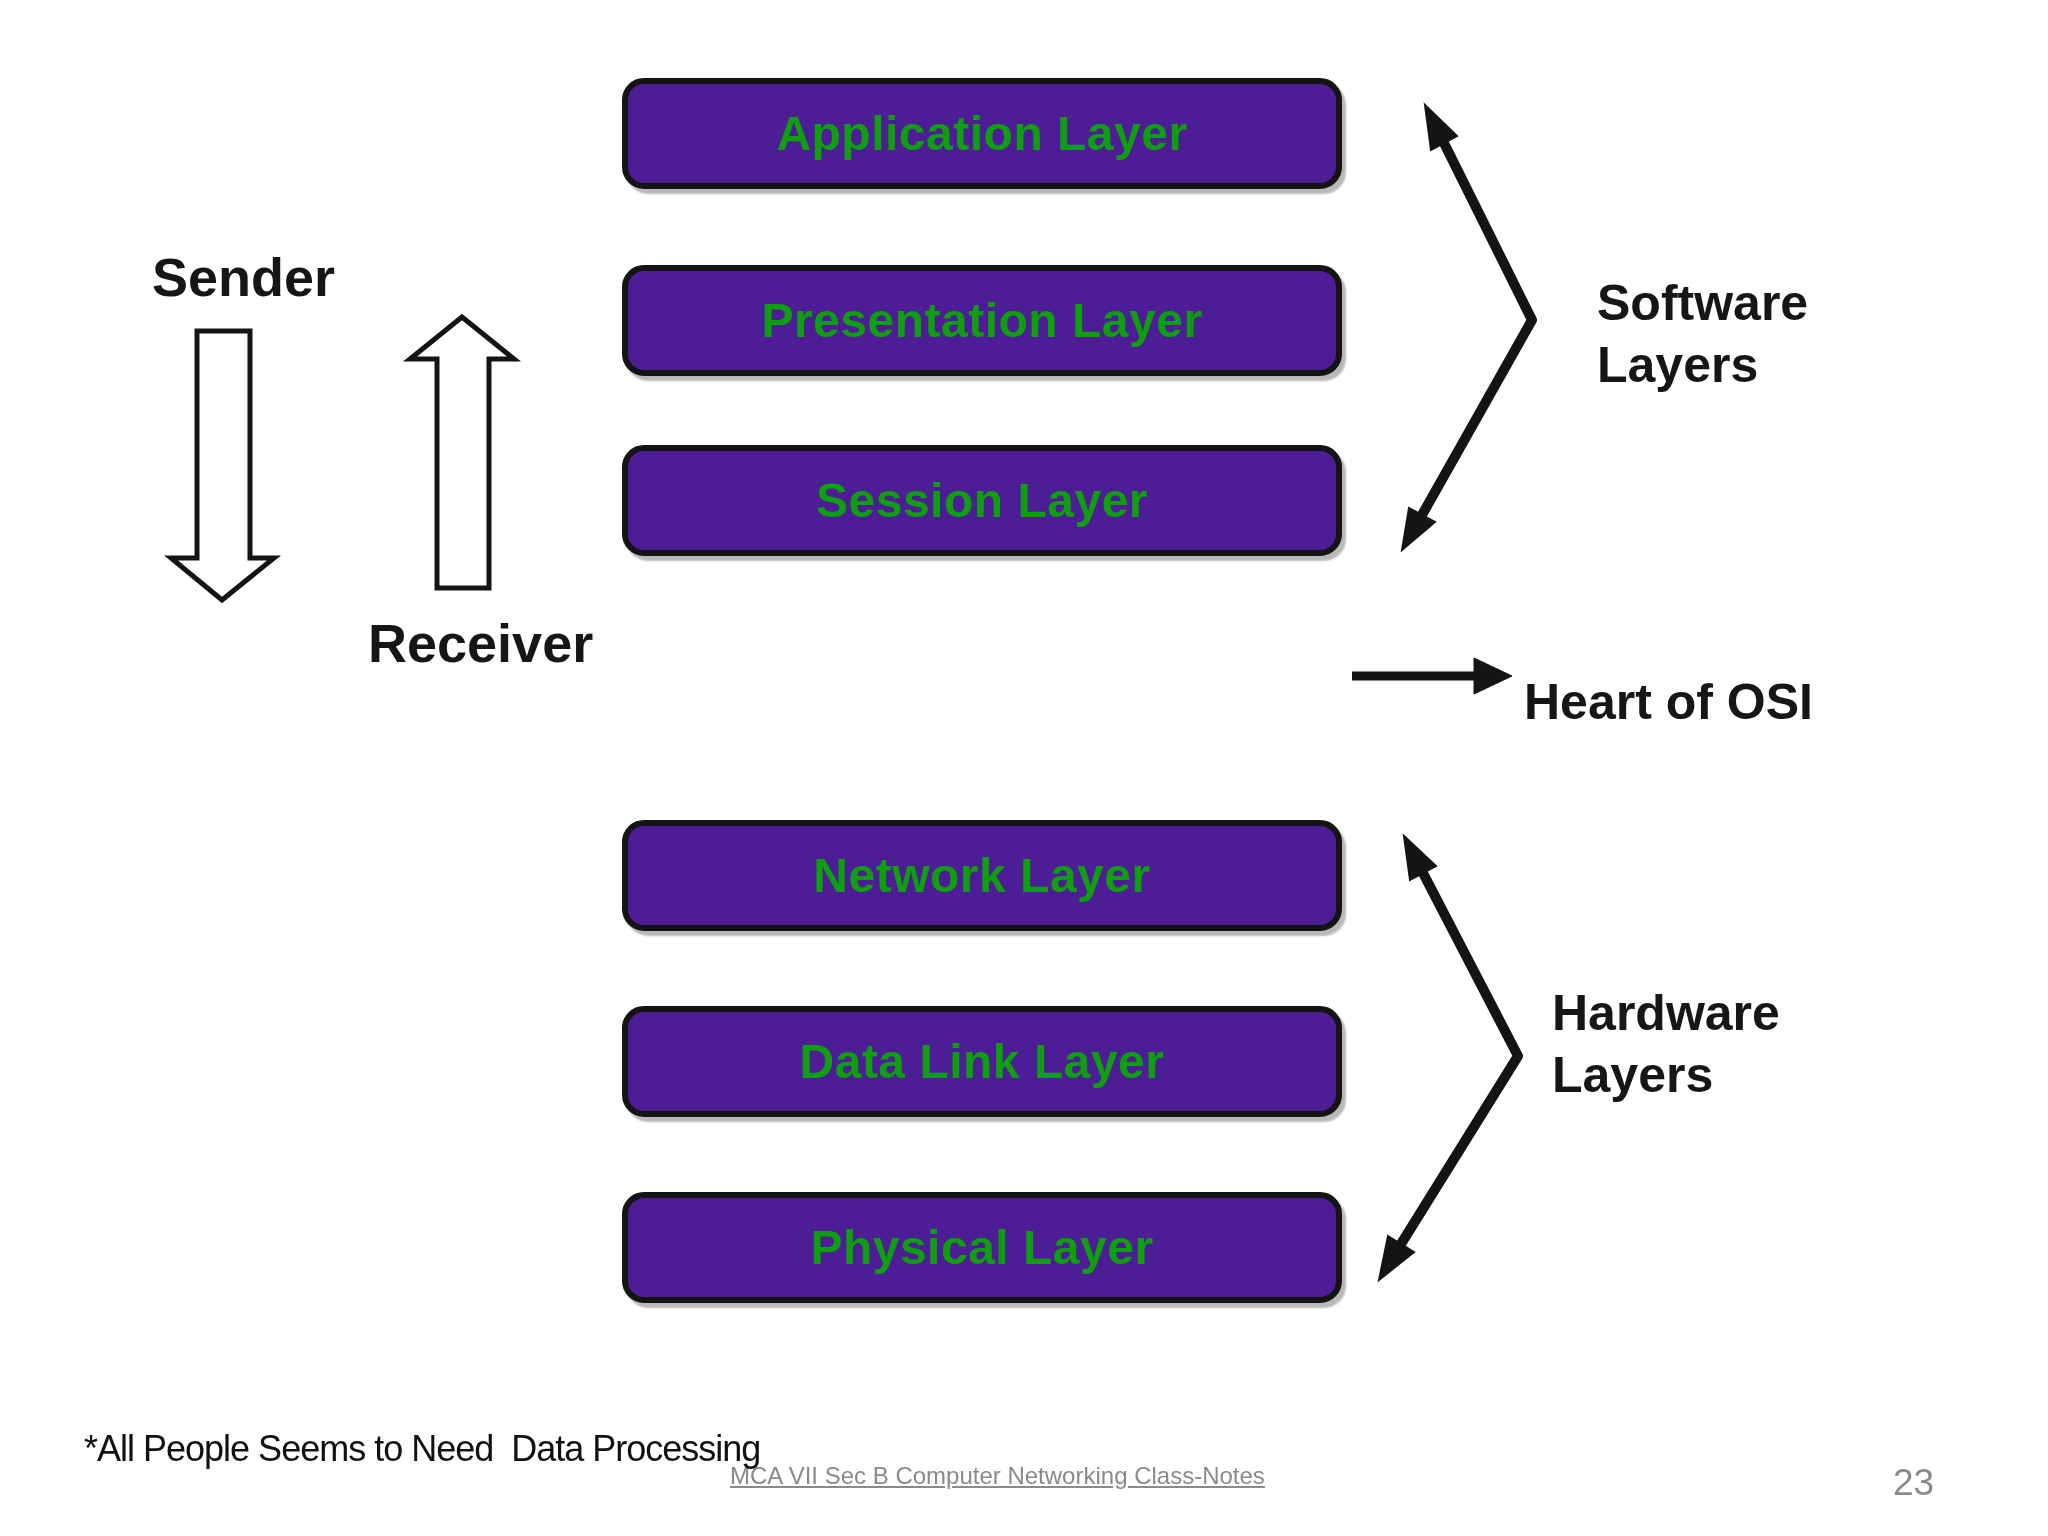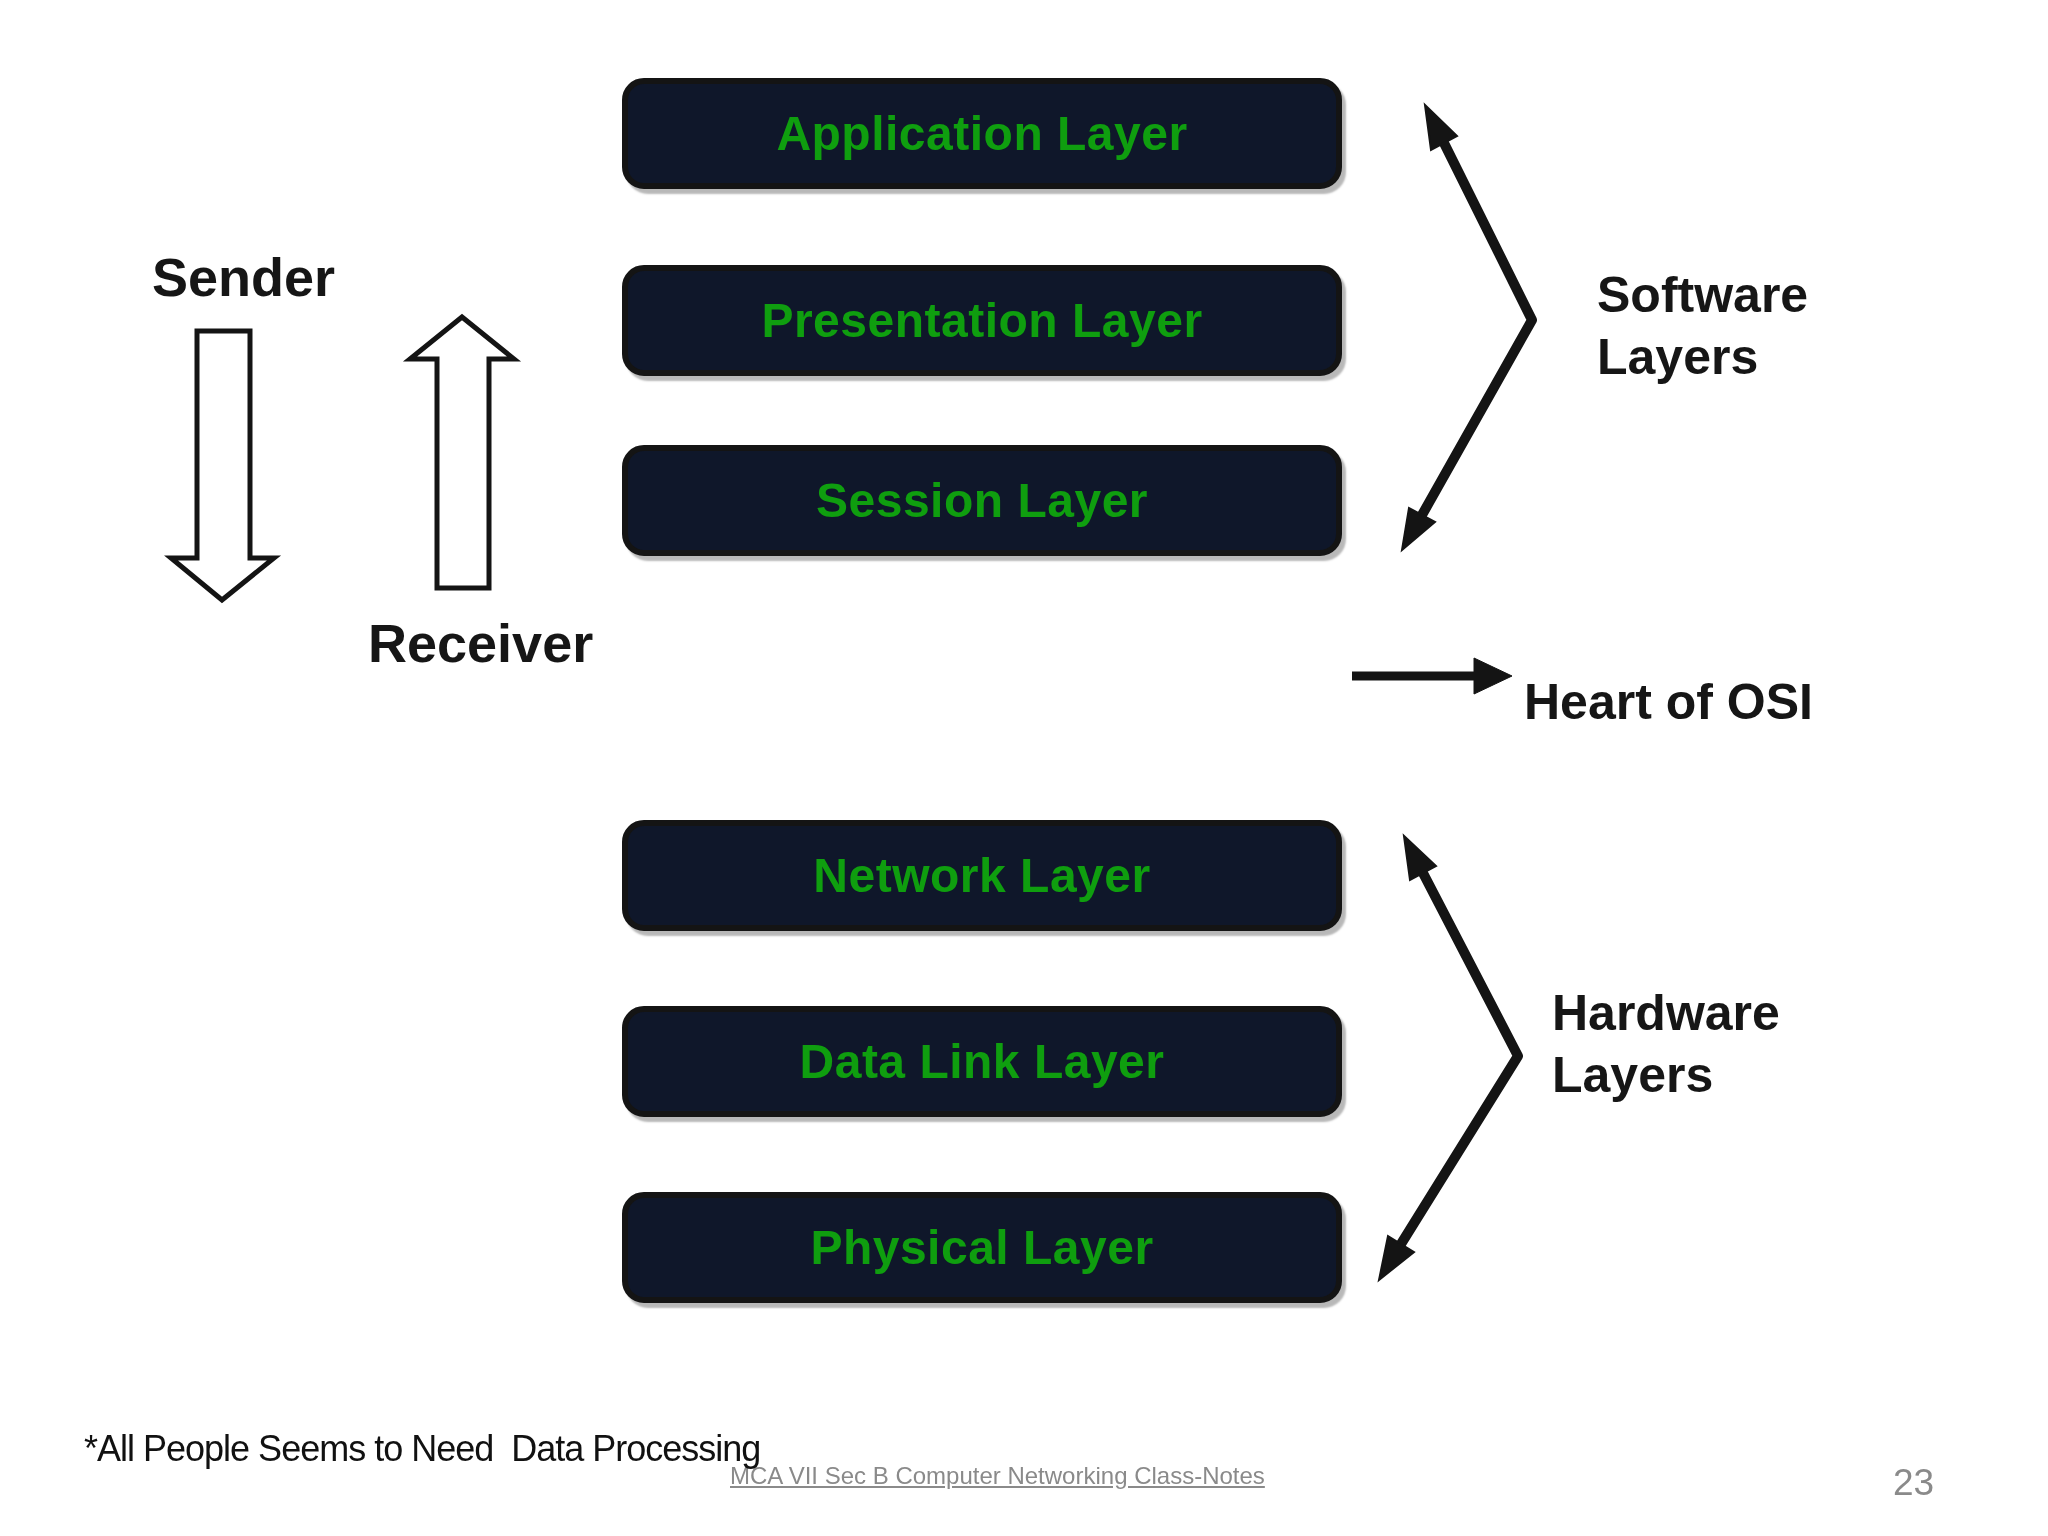--- a/index.html
+++ b/index.html
@@ -15,21 +15,21 @@
     overflow:hidden;
     font-family:"Liberation Sans","DejaVu Sans",sans-serif;
   }
   .arrow-svg{position:absolute;left:0;top:0;width:2048px;height:1536px;}
   .layer-box{
     position:absolute;
     left:622px;width:720px;height:111px;
     box-sizing:border-box;
     border:6px solid #141414;
     border-radius:22px;
-    background:#0f172a;
+    background:#4c1d95;
     box-shadow:4px 5px 2px rgba(0,0,0,0.28);
     display:flex;align-items:center;justify-content:center;
   }
   .layer-box span{
     color:var(--layer-green);
     font-size:48px;font-weight:bold;
     letter-spacing:0.5px;
     white-space:nowrap;
   }
   .hand-label{
@@ -100,21 +100,21 @@
   <div class="layer-box" style="top:820px">
     <span>Network Layer</span>
   </div>
   <div class="layer-box" style="top:1006px">
     <span>Data Link Layer</span>
   </div>
   <div class="layer-box" style="top:1192px">
     <span>Physical Layer</span>
   </div>
 
-  <div class="hand-label side-label" style="left:1597px;top:264px;">
+  <div class="hand-label side-label" style="left:1597px;top:272px;">
     <span>Software</span>
     <span>Layers</span>
   </div>
   <div class="hand-label" style="left:1524px;top:645px;font-size:50px;margin-top:28px;">Heart of OSI</div>
   <div class="hand-label side-label" style="left:1552px;top:982px;">
     <span>Hardware</span>
     <span>Layers</span>
   </div>
 
   <div class="footnote">*All People Seems to Need  Data Processing</div>

